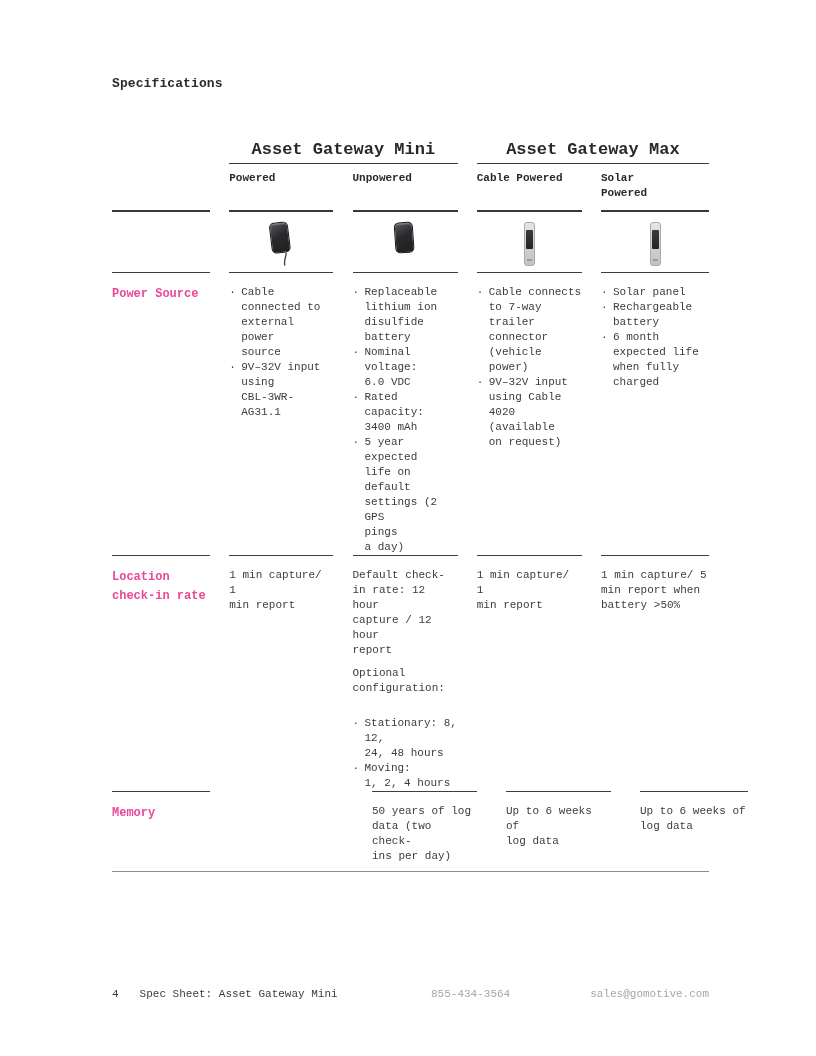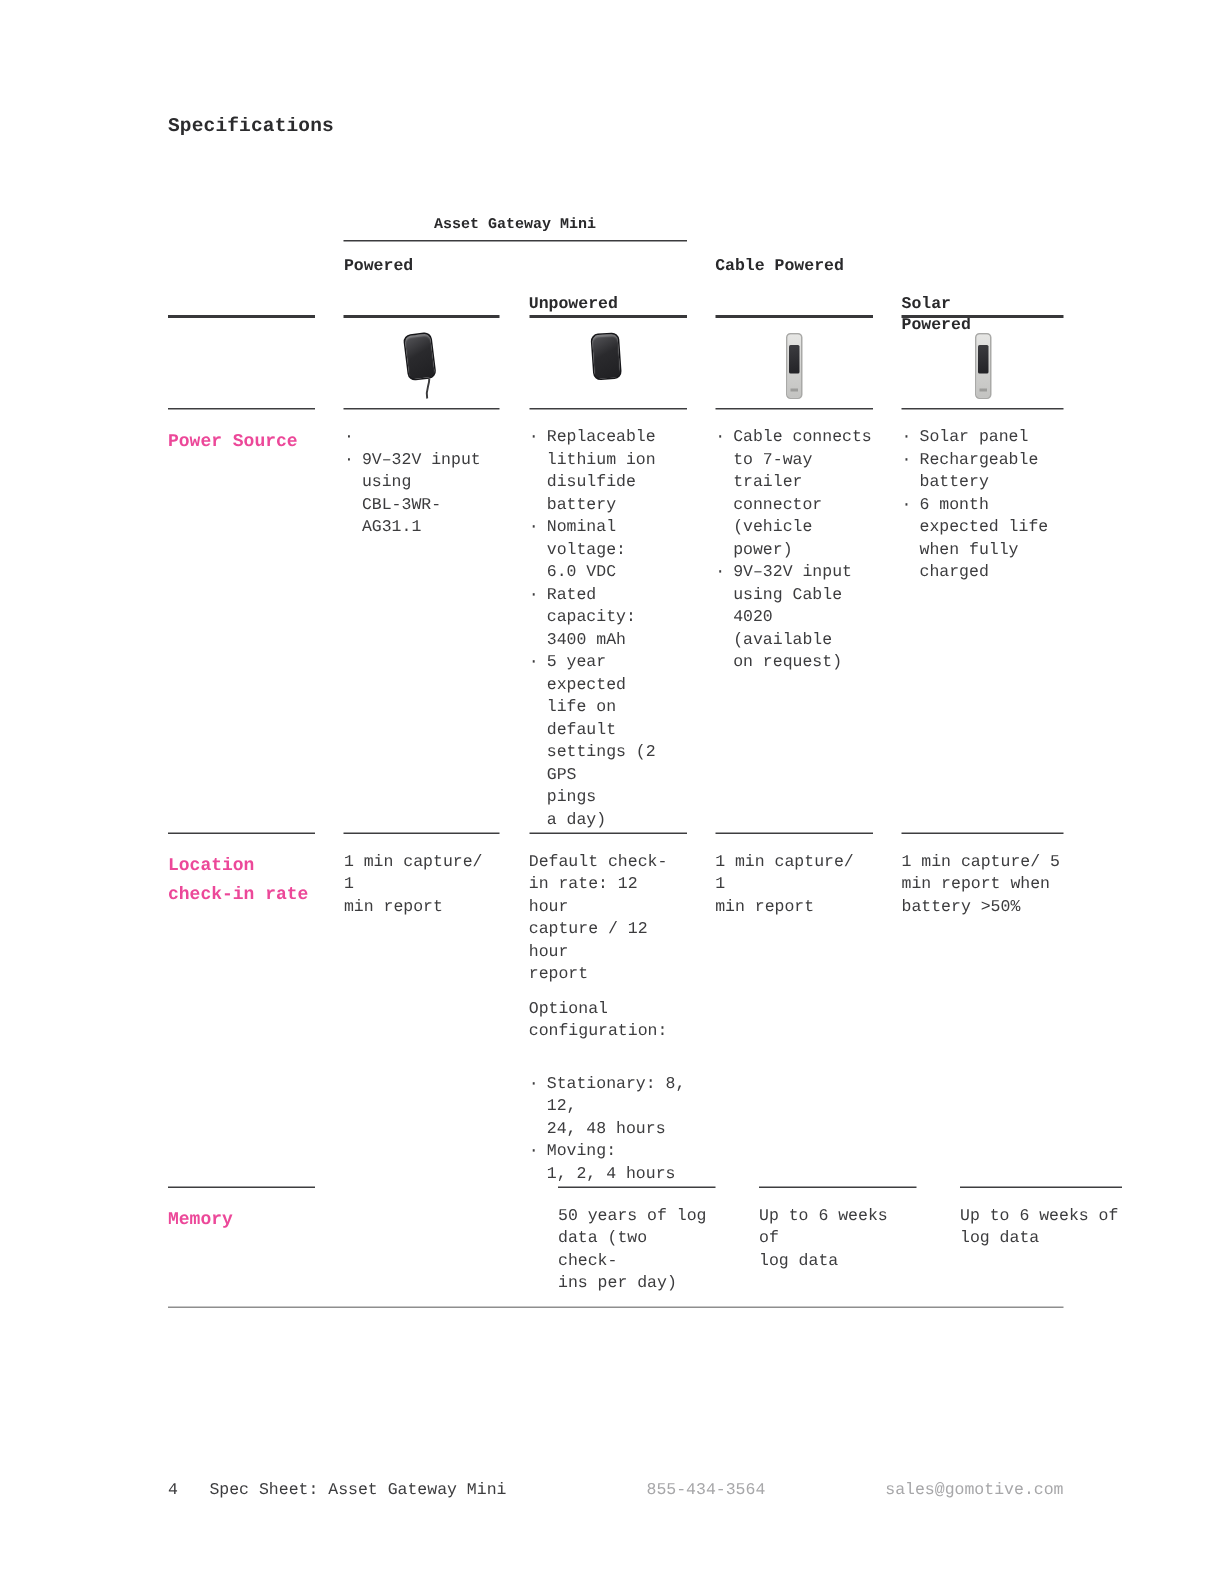--- a/index.html
+++ b/index.html
@@ -17,21 +17,21 @@
   .tgrid {
     display:grid;
     grid-template-columns:98px 104px 105px 105px 108px;
     column-gap:19.25px;
   }
   
   .group-row { height:21px; }
   .group-cell {
     display:flex; align-items:flex-end; justify-content:center;
     padding-bottom:4px;
-    font-size:10px; font-weight:700; color:#29292b;
+    font-size:17px; font-weight:700; color:#29292b;
     border-bottom:1px solid #3b3b3d;
   }
   .group-mini { grid-column:2 / span 2; }
   .group-max  { grid-column:4 / span 2; }
   
   .subhead-row { height:49px; }
   .subhead-cell {
     padding-top:10px; font-size:11px; font-weight:700; color:#29292b;
     line-height:14.5px; white-space:pre-line;
   }
@@ -92,26 +92,27 @@
 <body>
 
 <div class="page">
 
   <div class="page-title">Specifications</div>
 
   <div class="spec-table">
 
     <div class="tgrid group-row">
       <div class="group-cell group-mini">Asset Gateway Mini</div>
+      <div class="group-cell group-max">Asset Gateway Max</div>
     </div>
 
     <div class="tgrid subhead-row">
       <div class="subhead-cell c2">Powered</div>
+      <div class="subhead-cell c3">Unpowered</div>
       <div class="subhead-cell c4">Cable Powered</div>
-      <div class="subhead-cell c3">Unpowered</div>
       <div class="subhead-cell c5">Solar
 Powered</div>
     </div>
 
     <div class="tgrid image-row">
       <div class="rule-strong c1"></div>
       <div class="image-cell rule-strong c2">
         <div class="dev-mini tilt-a">
           <div class="dev-mini-body"></div>
           <svg class="dev-cable" width="14" height="14" viewBox="0 0 14 14">
@@ -137,20 +138,24 @@
         </div>
       </div>
     </div>
 
     <div class="tgrid row-power">
       <div class="rowhead-cell rule-row c1">Power Source</div>
 
       <div class="data-cell rule-row c2">
         <div class="bullet-item">
           <span class="bullet-dot">·</span>
+          <span class="bullet-text">Cable
+connected to
+external power
+source</span>
         </div>
         <div class="bullet-item">
           <span class="bullet-dot">·</span>
           <span class="bullet-text">9V–32V input
 using
 CBL-3WR-AG31.1</span>
         </div>
       </div>
 
       <div class="data-cell rule-row c3">

